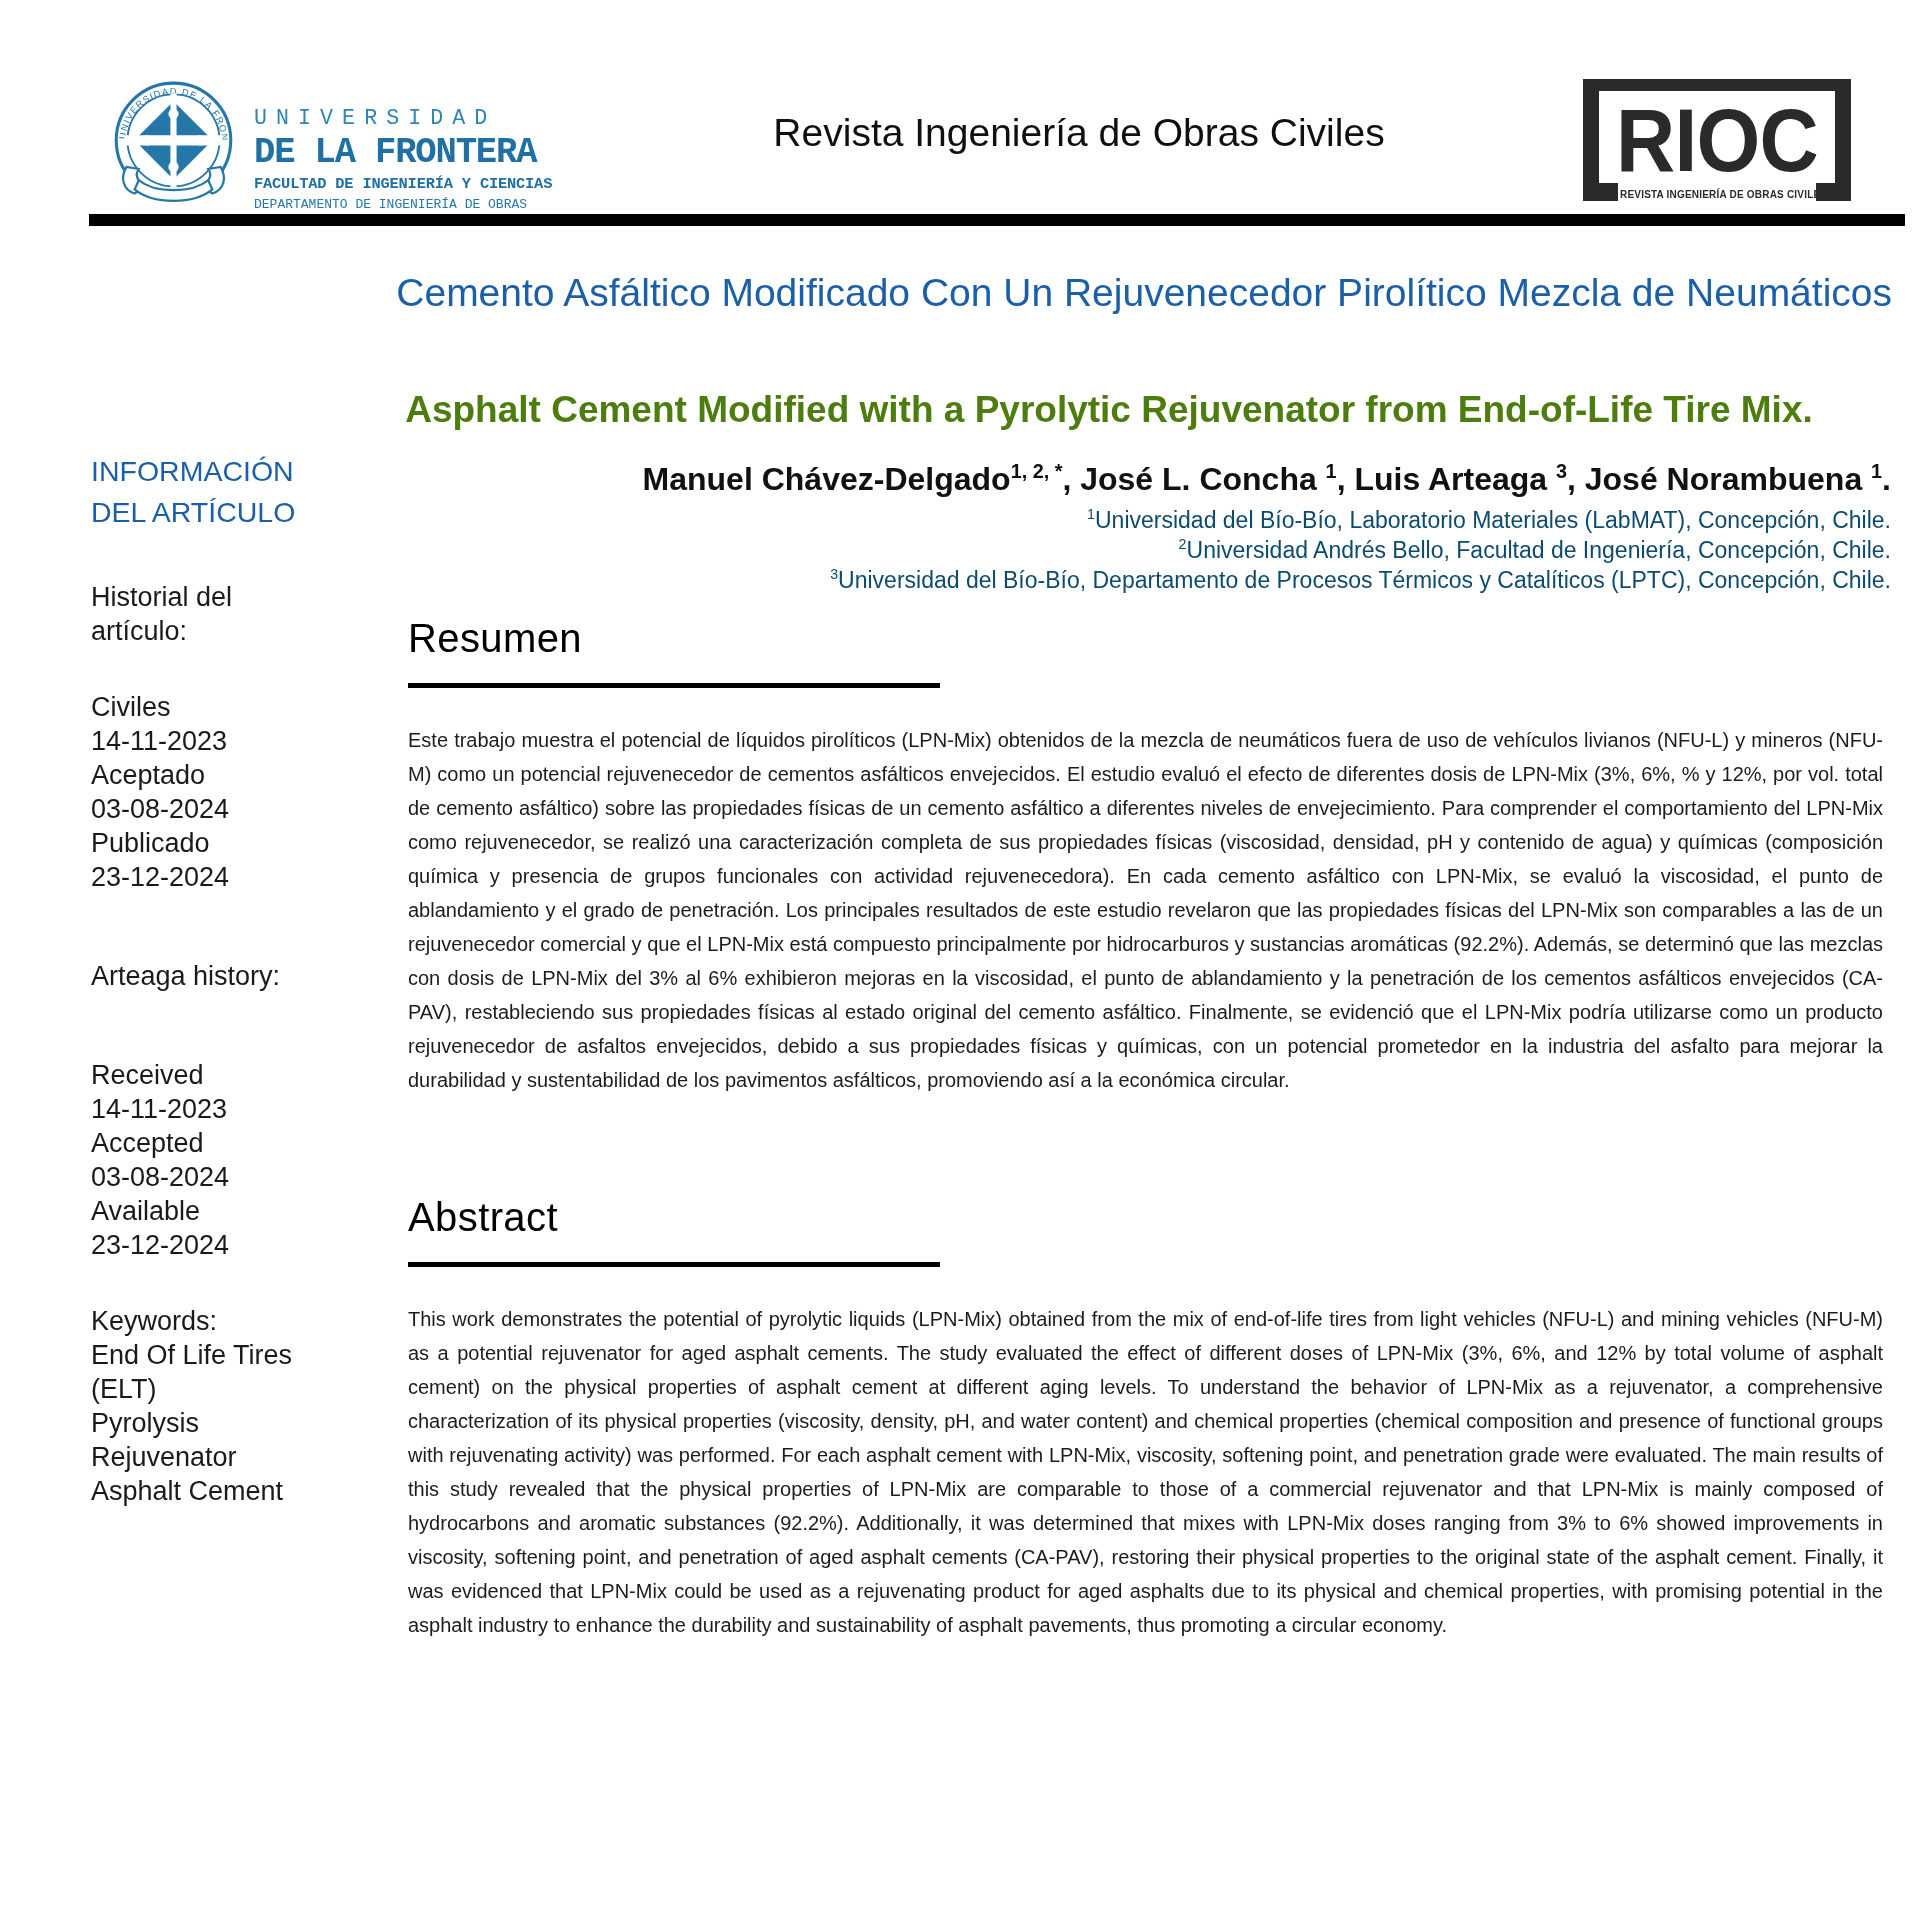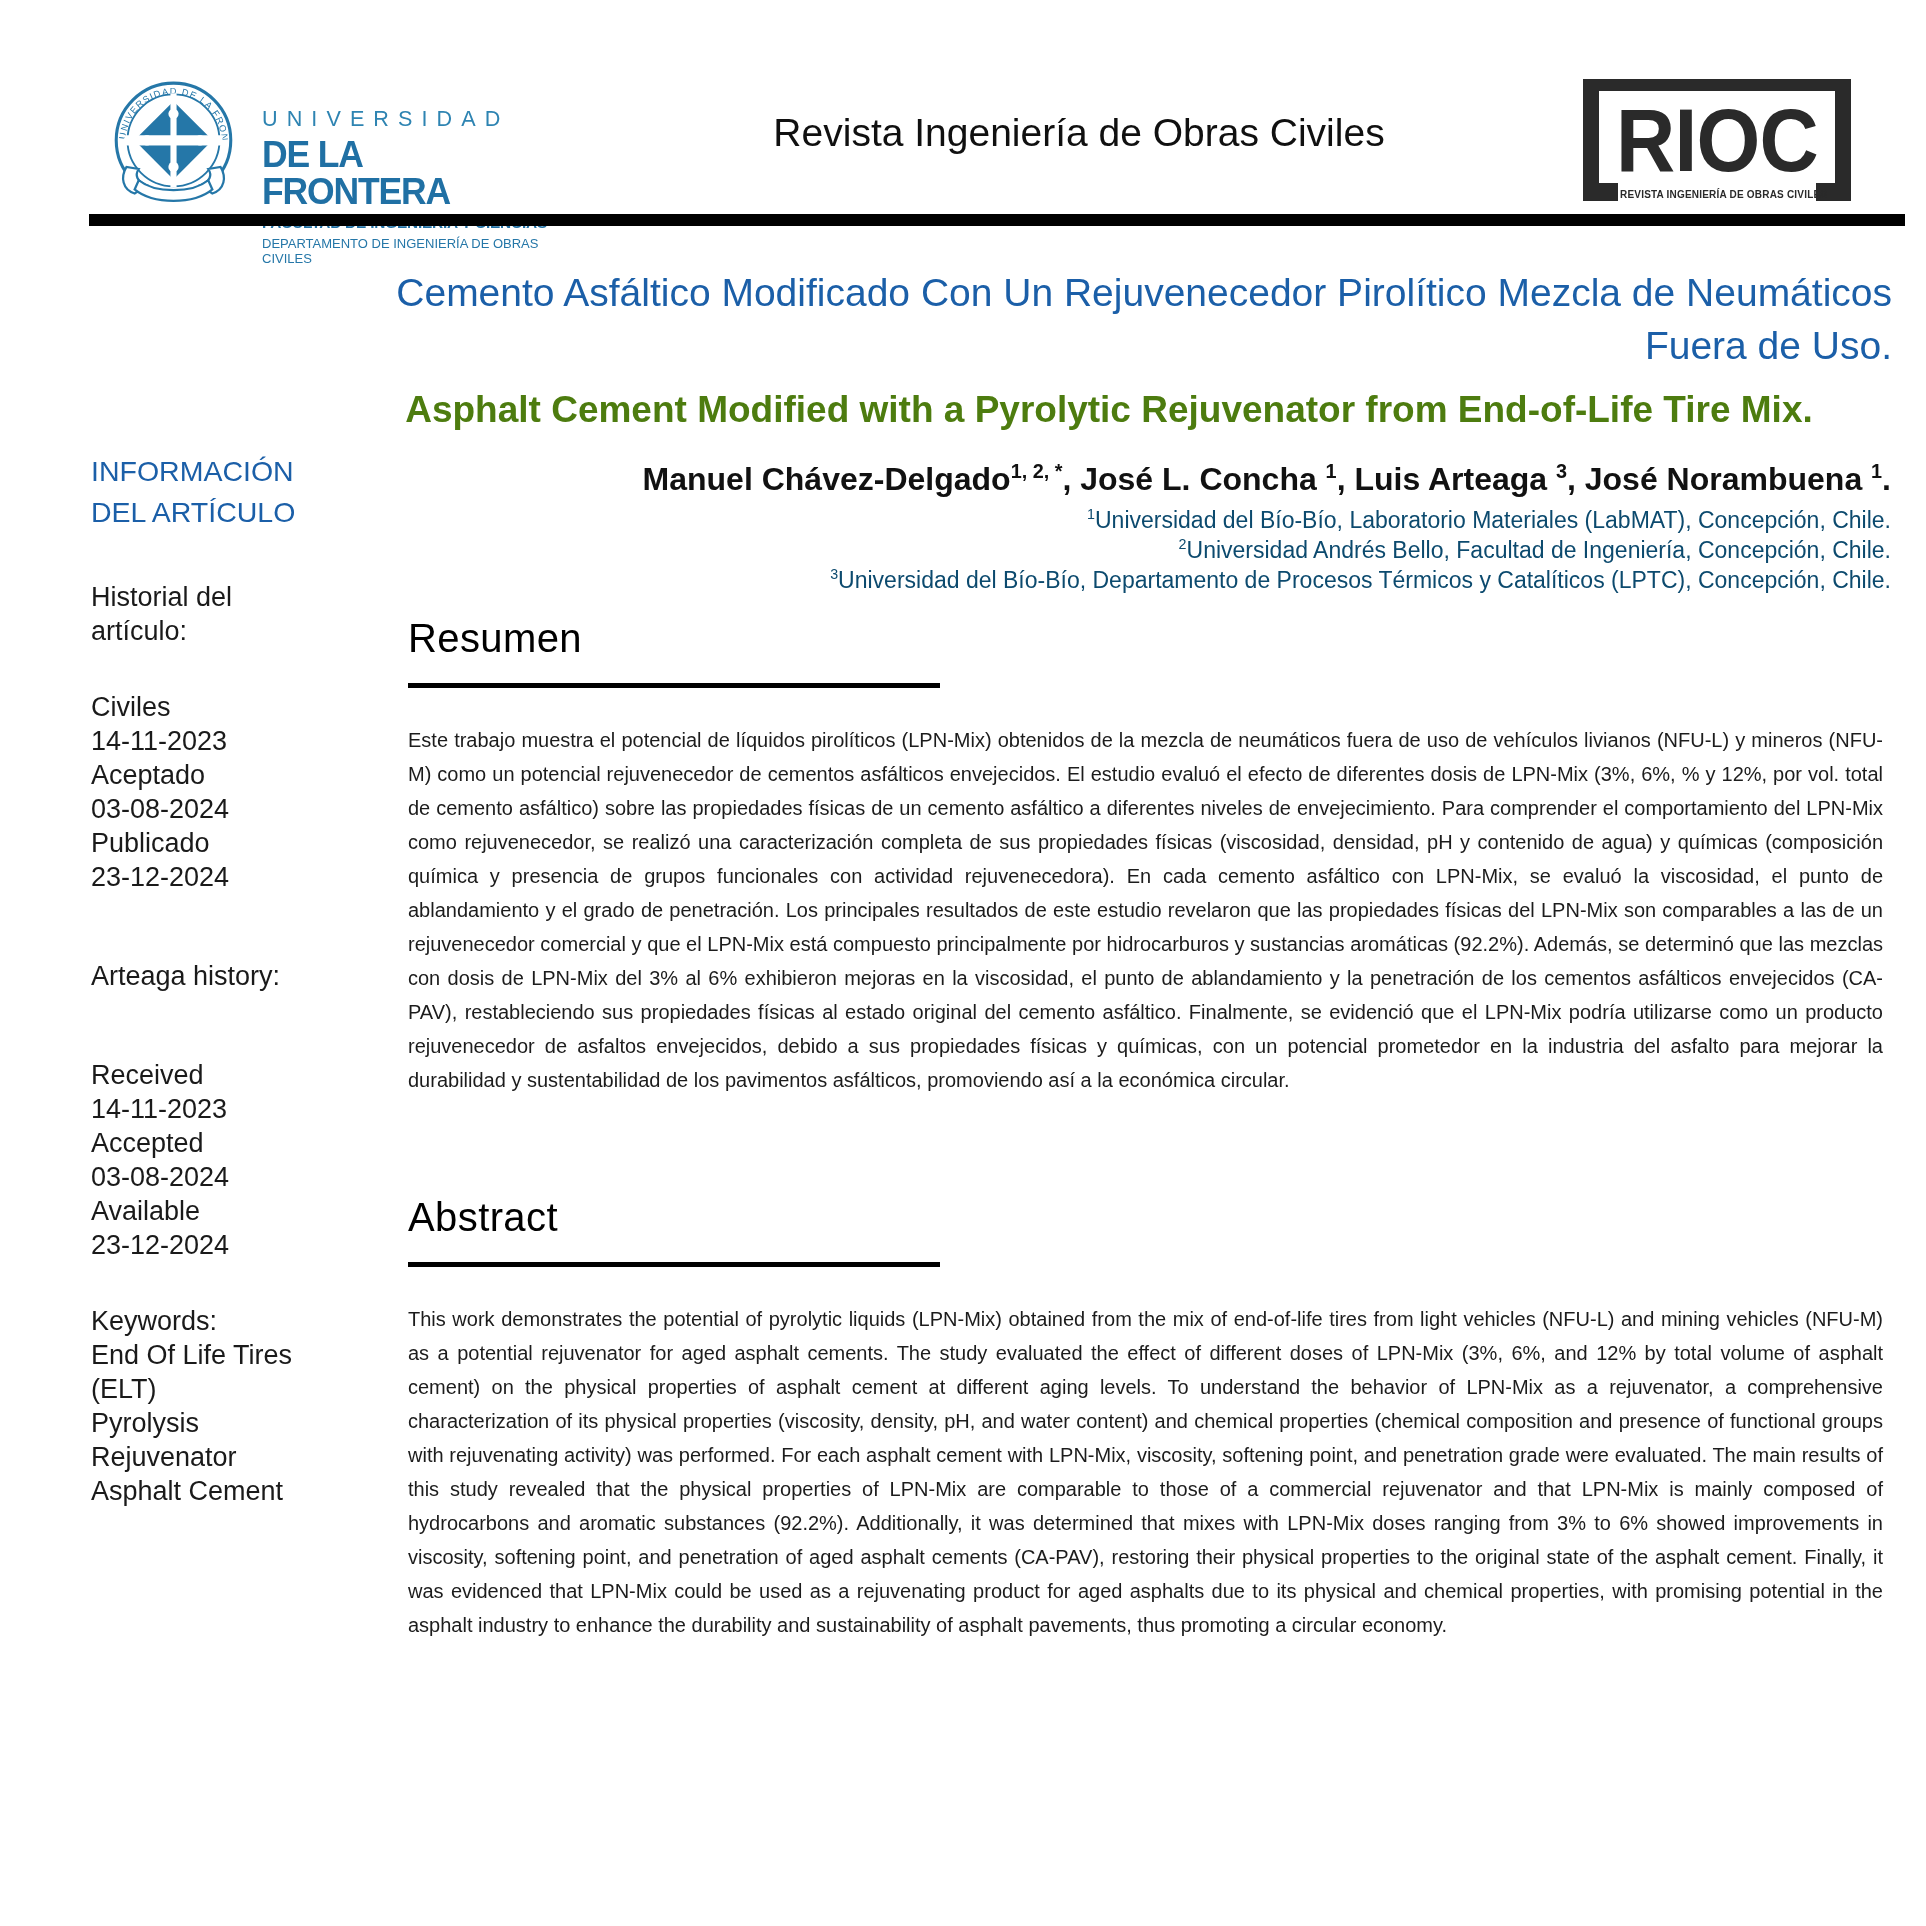--- a/index.html
+++ b/index.html
@@ -2,21 +2,21 @@
 <html style="font-size:6.2px"><head>
 <meta charset="utf-8">
 <style>
   html,body{margin:0;padding:0;background:#ffffff;}
   body{width:1965px;height:2542px;position:relative;font-family:"Liberation Sans",sans-serif;color:#1b1b1b;overflow:hidden;}
   .abs{position:absolute;}
 
   
   .ufro-logo{left:112px;top:77px;width:439px;height:139px;}
   .ufro-seal{position:absolute;left:0;top:1.9px;}
-  .ufro-text{position:absolute;left:150px;top:29px;width:304px;}
+  .ufro-text{position:absolute;left:142px;top:29px;width:304px;font-family:Liberation Mono, monospace;}
   .ufro-w1{font-size:21.6px;letter-spacing:0.42em;color:#2e84b2;margin-bottom:3.9px;}
   .ufro-w2{font-size:37px;font-weight:700;letter-spacing:-1.2px;color:#2070a4;line-height:1;transform:scaleX(.96);transform-origin:left;}
   .ufro-w3{font-size:15.4px;font-weight:700;color:#2070a4;margin-top:4.6px;letter-spacing:-0.2px;}
   .ufro-w4{font-size:13px;font-weight:400;color:#2577a8;margin-top:3.1px;letter-spacing:0;}
   .journal-title{left:559px;top:111px;width:1040px;text-align:center;font-size:39px;color:#101010;}
 
   .rioc-logo{left:1583px;top:79px;width:268px;height:122px;box-sizing:border-box;
     border-top:12.3px solid #2a2a2a;border-left:16px solid #2a2a2a;border-right:16px solid #2a2a2a;}
   .rioc-stub{position:absolute;bottom:0;width:35px;height:17.7px;background:#2a2a2a;}
   .rioc-stub.l{left:-16px;}
@@ -82,21 +82,20 @@
   <div class="rioc-stub l"></div>
   <div class="rioc-stub r"></div>
   <div class="rioc-word">RIOC</div>
   <div class="rioc-sub">REVISTA INGENIERÍA DE OBRAS CIVILES</div>
 </div>
 
 <div class="abs header-rule"></div>
 
 <div class="abs title-es">
   <div>Cemento Asfáltico Modificado Con Un Rejuvenecedor Pirolítico Mezcla de Neumáticos</div>
-  <div>Fuera de Uso.</div>
 </div>
 
 <div class="abs title-en">Asphalt Cement Modified with a Pyrolytic Rejuvenator from End-of-Life Tire Mix.</div>
 
 <div class="abs authors"><span>Manuel Chávez-Delgado</span><sup>1, 2, *</sup>, <span>José L. Concha </span><sup>1</sup>, <span>Luis Arteaga </span><sup>3</sup>, <span>José Norambuena </span><sup>1</sup>.</div>
 
 <div class="abs affils">
   <div class="affil"><sup>1</sup><span>Universidad del Bío-Bío, Laboratorio Materiales (LabMAT), Concepción, Chile.</span></div>
   <div class="affil"><sup>2</sup><span>Universidad Andrés Bello, Facultad de Ingeniería, Concepción, Chile.</span></div>
   <div class="affil"><sup>3</sup><span>Universidad del Bío-Bío, Departamento de Procesos Térmicos y Catalíticos (LPTC), Concepción, Chile.</span></div>

